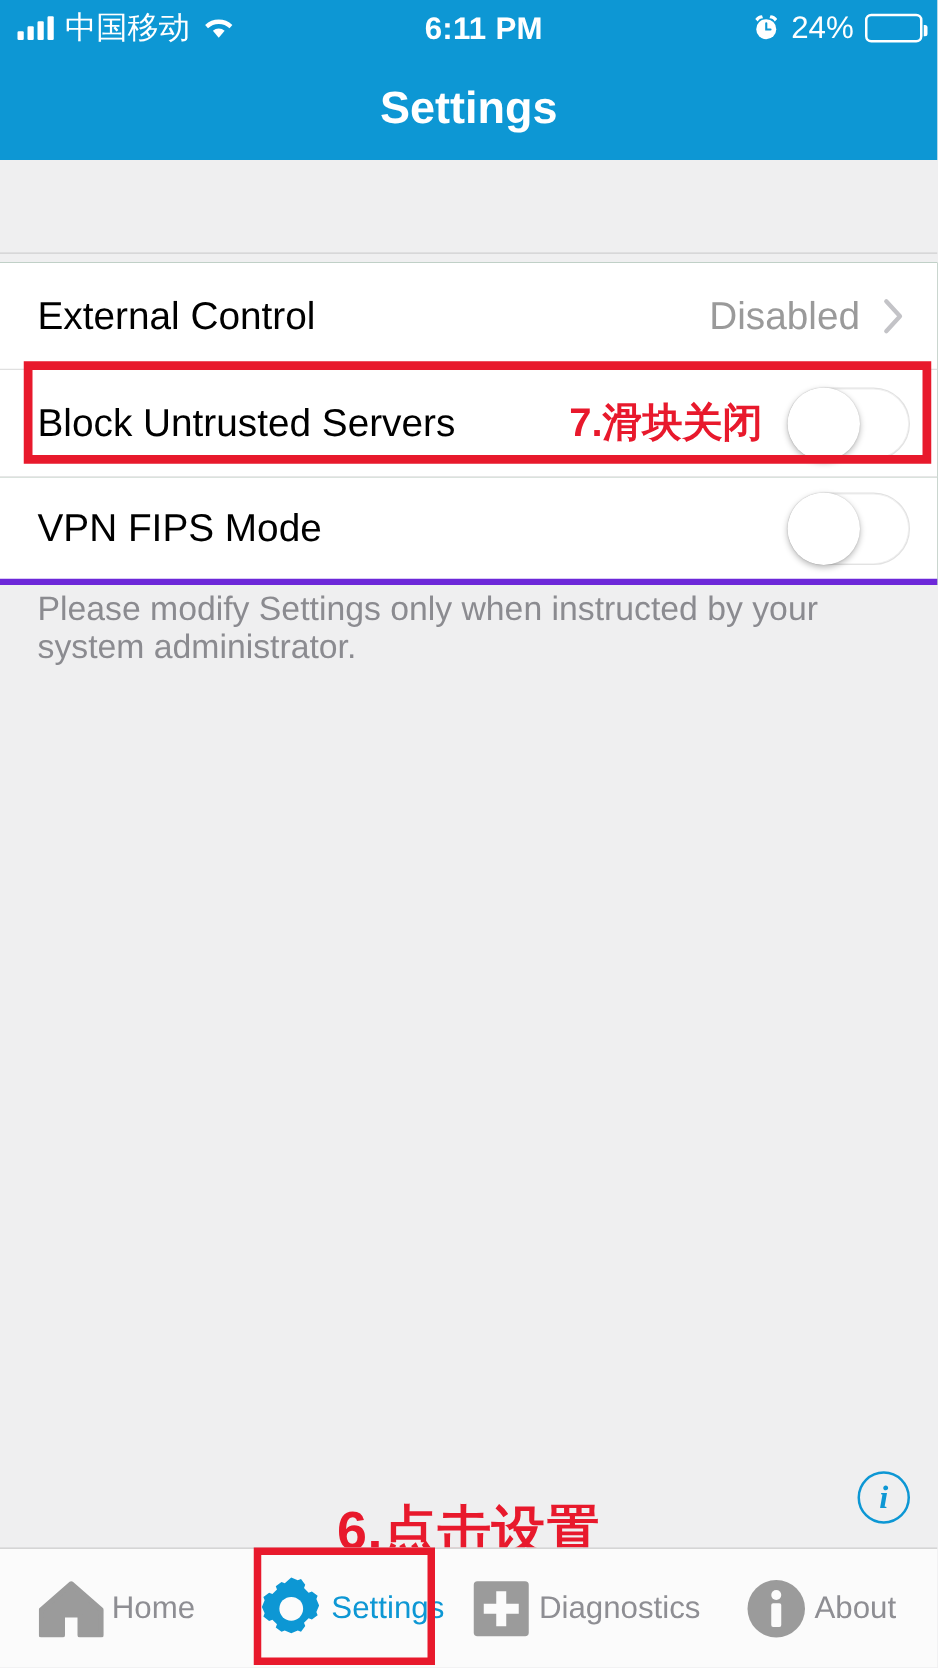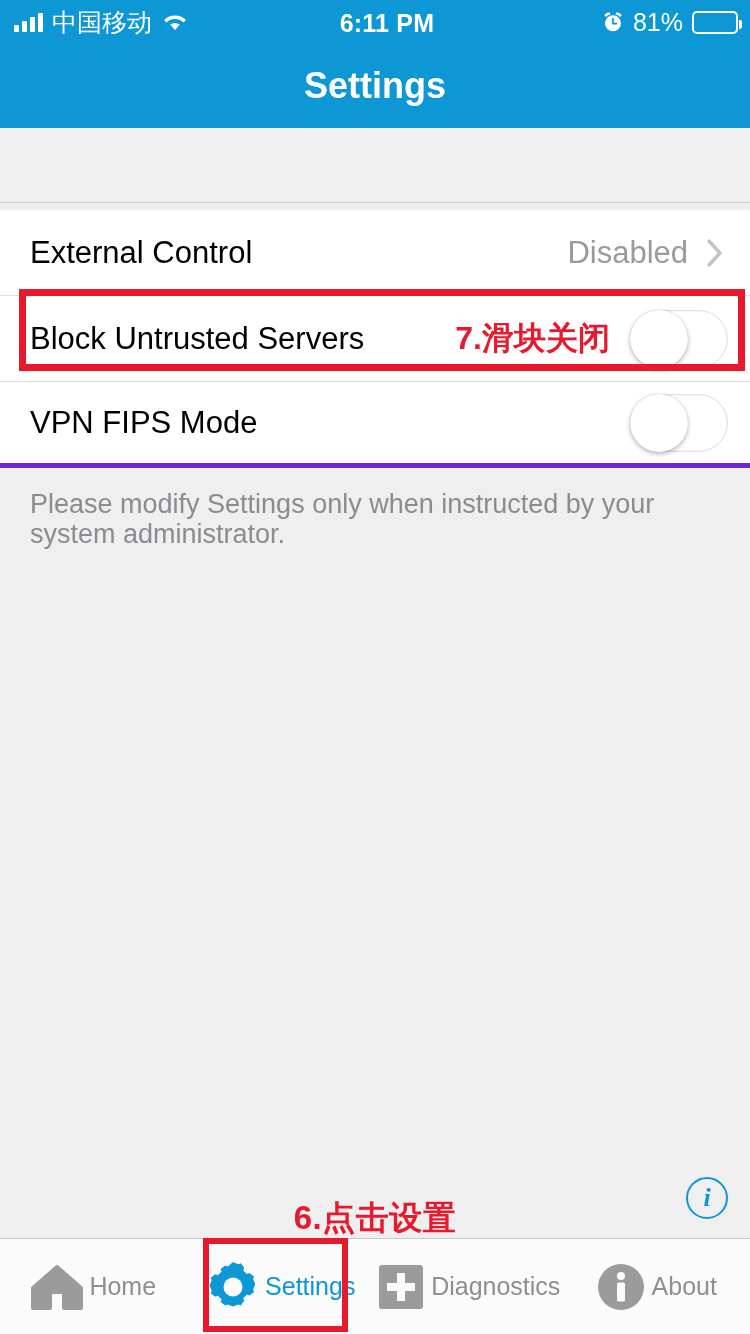--- a/index.html
+++ b/index.html
@@ -110,41 +110,41 @@
   }
 
   
   .annot-inline {
     font-size:32px; font-weight:bold; color:#e8192c;
     margin-right:8px; white-space:nowrap;
   }
 
   
   .note {
-    position:absolute; top:461px; left:0; width:750px;
+    position:absolute; top:444px; left:0; width:750px;
     padding:28px 30px 0 30px;
     font-size:27px; line-height:1.12;
     color:#8b8b90;
   }
 
   
   .infobtn {
     position:absolute; right:22px; top:1177px;
     width:42px; height:42px; border-radius:50%;
     border:2px solid #0d97d4;
     display:flex; align-items:center; justify-content:center;
     color:#0d97d4; font-size:26px; font-family:"Liberation Serif", serif;
     font-style:italic; font-weight:bold;
   }
 
   
   .annot-bottom {
     position:absolute; left:0; top:1196px; width:750px;
     text-align:center;
-    font-size:33px; font-weight:bold; color:#e8192c;
+    font-size:43px; font-weight:bold; color:#e8192c;
     letter-spacing:0.5px;
   }
 
   
   .tabbar {
     position:absolute; bottom:0; left:0;
     width:750px; height:96px;
     background:#fbfbfb;
     border-top:1px solid #c9c9c9;
     display:flex;
@@ -191,21 +191,21 @@
     <div class="sb-center">6:11 PM</div>
     <div class="sb-right">
       <span class="alarm">
         <svg width="22" height="22" viewBox="0 0 22 22">
           <circle cx="11" cy="12.3" r="8" fill="#fff"></circle>
           <path d="M2.2 4.2 A7 7 0 0 1 7.6 1.2 L8.4 3.6 A5 5 0 0 0 4.2 6.1 Z" fill="#fff"></path>
           <path d="M19.8 4.2 A7 7 0 0 0 14.4 1.2 L13.6 3.6 A5 5 0 0 1 17.8 6.1 Z" fill="#fff"></path>
           <path d="M11 7.6 v5 h3.4" stroke="#0d97d4" stroke-width="1.7" fill="none" stroke-linecap="round"></path>
         </svg>
       </span>
-      <span class="batt-pct">81%</span>
+      <span class="batt-pct">24%</span>
       <span class="batt">
         <span class="batt-fill" id="batt-fill" style="width: 64%;"></span>
       </span>
     </div>
   </div>
 
   <div class="navbar">
     <div class="navtitle">Settings</div>
   </div>
 

